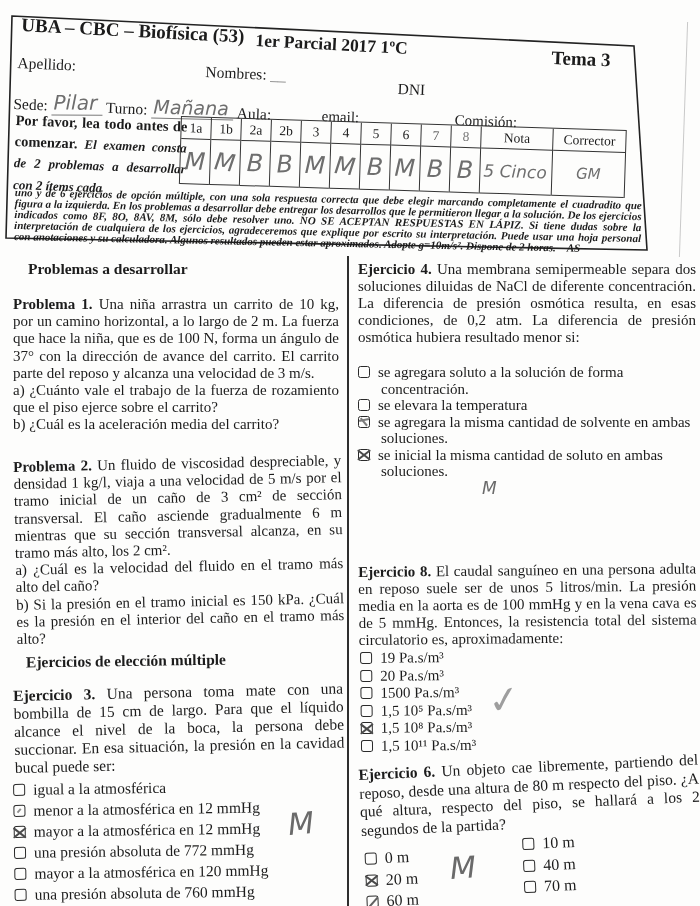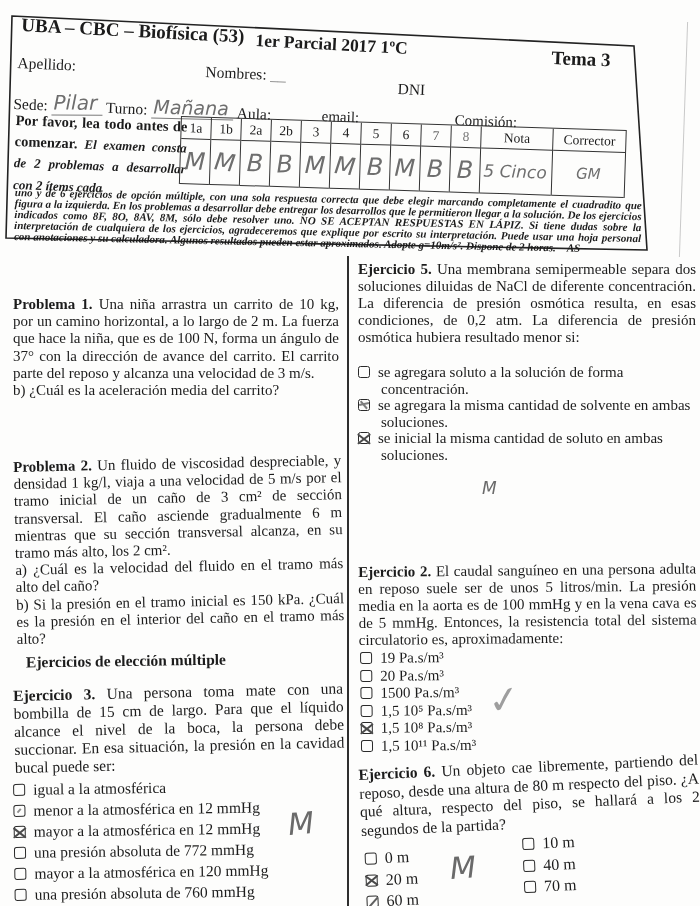--- a/index.html
+++ b/index.html
@@ -162,23 +162,25 @@
         <div class="gv">
           <span class="hw" style="font-size:15px;">GM</span>
         </div>
       </div>
   </div>
 
   <div class="abs instr">uno y de 6 ejercicios de opción múltiple, con una sola respuesta correcta que debe elegir marcando completamente el cuadradito que figura a la izquierda. En los problemas a desarrollar debe entregar los desarrollos que le permitieron llegar a la solución. De los ejercicios indicados como 8F, 8O, 8AV, 8M, sólo debe resolver uno. NO SE ACEPTAN RESPUESTAS EN LÁPIZ. Si tiene dudas sobre la interpretación de cualquiera de los ejercicios, agradeceremos que explique por escrito su interpretación. Puede usar una hoja personal con anotaciones y su calculadora. Algunos resultados pueden estar aproximados. Adopte g=10m/s². Dispone de 2 horas.&nbsp;&nbsp;&nbsp;&nbsp;AS</div>
 
   <div class="abs divider"></div>
 
+  <div class="abs sec" style="left:28px;top:260px;">Problemas a desarrollar</div>
 
   <div class="abs body15" style="left:13px;top:296px;width:326px;">
     <p class="para"><b class="pt">Problema 1.</b> <span>Una niña arrastra un carrito de 10 kg, por un camino horizontal, a lo largo de 2 m. La fuerza que hace la niña, que es de 100 N, forma un ángulo de 37° con la dirección de avance del carrito. El carrito parte del reposo y alcanza una velocidad de 3 m/s.</span></p>
+    <p class="para">a) ¿Cuánto vale el trabajo de la fuerza de rozamiento que el piso ejerce sobre el carrito?</p>
     <p class="para">b) ¿Cuál es la aceleración media del carrito?</p>
   </div>
 
   <div class="abs body15" style="left:13px;top:459px;width:328px;transform:rotate(-1.2deg);transform-origin:left top;">
     <p class="para"><b class="pt">Problema 2.</b> <span>Un fluido de viscosidad despreciable, y densidad 1 kg/l, viaja a una velocidad de 5 m/s por el tramo inicial de un caño de 3 cm² de sección transversal. El caño asciende gradualmente 6 m mientras que su sección transversal alcanza, en su tramo más alto, los 2 cm².</span></p>
     <p class="para">a) ¿Cuál es la velocidad del fluido en el tramo más alto del caño?</p>
     <p class="para">b) Si la presión en el tramo inicial es 150 kPa. ¿Cuál es la presión en el interior del caño en el tramo más alto?</p>
   </div>
 
   <div class="abs sec" style="left:26px;top:652px;transform:rotate(-0.8deg);">Ejercicios de elección múltiple</div>
@@ -190,31 +192,32 @@
   <div class="abs" style="left:13px;top:779px;width:332px;font-size:15.5px;line-height:21px;transform:rotate(-0.8deg);transform-origin:left top;">
     <div class="opt"><span class="cb"></span><span>igual a la atmosférica</span></div>
     <div class="opt"><span class="cb cb-mark"></span><span>menor a la atmosférica en 12 mmHg</span></div>
     <div class="opt"><span class="cb cb-x"></span><span>mayor a la atmosférica en 12 mmHg</span></div>
     <div class="opt"><span class="cb"></span><span>una presión absoluta de 772 mmHg</span></div>
     <div class="opt"><span class="cb"></span><span>mayor a la atmosférica en 120 mmHg</span></div>
     <div class="opt"><span class="cb"></span><span>una presión absoluta de 760 mmHg</span></div>
   </div>
 
   <div class="abs body15" style="left:358px;top:261px;width:338px;line-height:17px;">
-    <p class="para"><b class="pt">Ejercicio 5.</b> <span>Una membrana semipermeable separa dos soluciones diluidas de NaCl de diferente concentración. La diferencia de presión osmótica resulta, en esas condiciones, de 0,2 atm. La diferencia de presión osmótica hubiera resultado menor si:</span></p>
+    <p class="para"><b class="pt">Ejercicio 4.</b> <span>Una membrana semipermeable separa dos soluciones diluidas de NaCl de diferente concentración. La diferencia de presión osmótica resulta, en esas condiciones, de 0,2 atm. La diferencia de presión osmótica hubiera resultado menor si:</span></p>
   </div>
 
   <div class="abs body15" style="left:358px;top:364px;width:338px;line-height:16.5px;">
     <div class="opt"><span class="cb"></span><span>se agregara soluto a la solución de forma concentración.</span></div>
+    <div class="opt"><span class="cb"></span><span>se elevara la temperatura</span></div>
     <div class="opt"><span class="cb cb-scribble"></span><span>se agregara la misma cantidad de solvente en ambas soluciones.</span></div>
     <div class="opt"><span class="cb cb-x"></span><span>se inicial la misma cantidad de soluto en ambas soluciones.</span></div>
   </div>
 
   <div class="abs body15" style="left:358px;top:564px;width:338px;line-height:17px;transform:rotate(-0.6deg);transform-origin:left top;">
-    <p class="para"><b class="pt">Ejercicio 2.</b> <span>El caudal sanguíneo en una persona adulta en reposo suele ser de unos 5 litros/min. La presión media en la aorta es de 100 mmHg y en la vena cava es de 5 mmHg. Entonces, la resistencia total del sistema circulatorio es, aproximadamente:</span></p>
+    <p class="para"><b class="pt">Ejercicio 8.</b> <span>El caudal sanguíneo en una persona adulta en reposo suele ser de unos 5 litros/min. La presión media en la aorta es de 100 mmHg y en la vena cava es de 5 mmHg. Entonces, la resistencia total del sistema circulatorio es, aproximadamente:</span></p>
   </div>
 
   <div class="abs body15" style="left:360px;top:650px;width:220px;line-height:17.5px;transform:rotate(-0.6deg);transform-origin:left top;">
     <div class="opt"><span class="cb"></span><span>19 Pa.s/m³</span></div>
     <div class="opt"><span class="cb"></span><span>20 Pa.s/m³</span></div>
     <div class="opt"><span class="cb"></span><span>1500 Pa.s/m³</span></div>
     <div class="opt"><span class="cb"></span><span>1,5 10⁵ Pa.s/m³</span></div>
     <div class="opt"><span class="cb cb-x"></span><span>1,5 10⁸ Pa.s/m³</span></div>
     <div class="opt"><span class="cb"></span><span>1,5 10¹¹ Pa.s/m³</span></div>
   </div>

